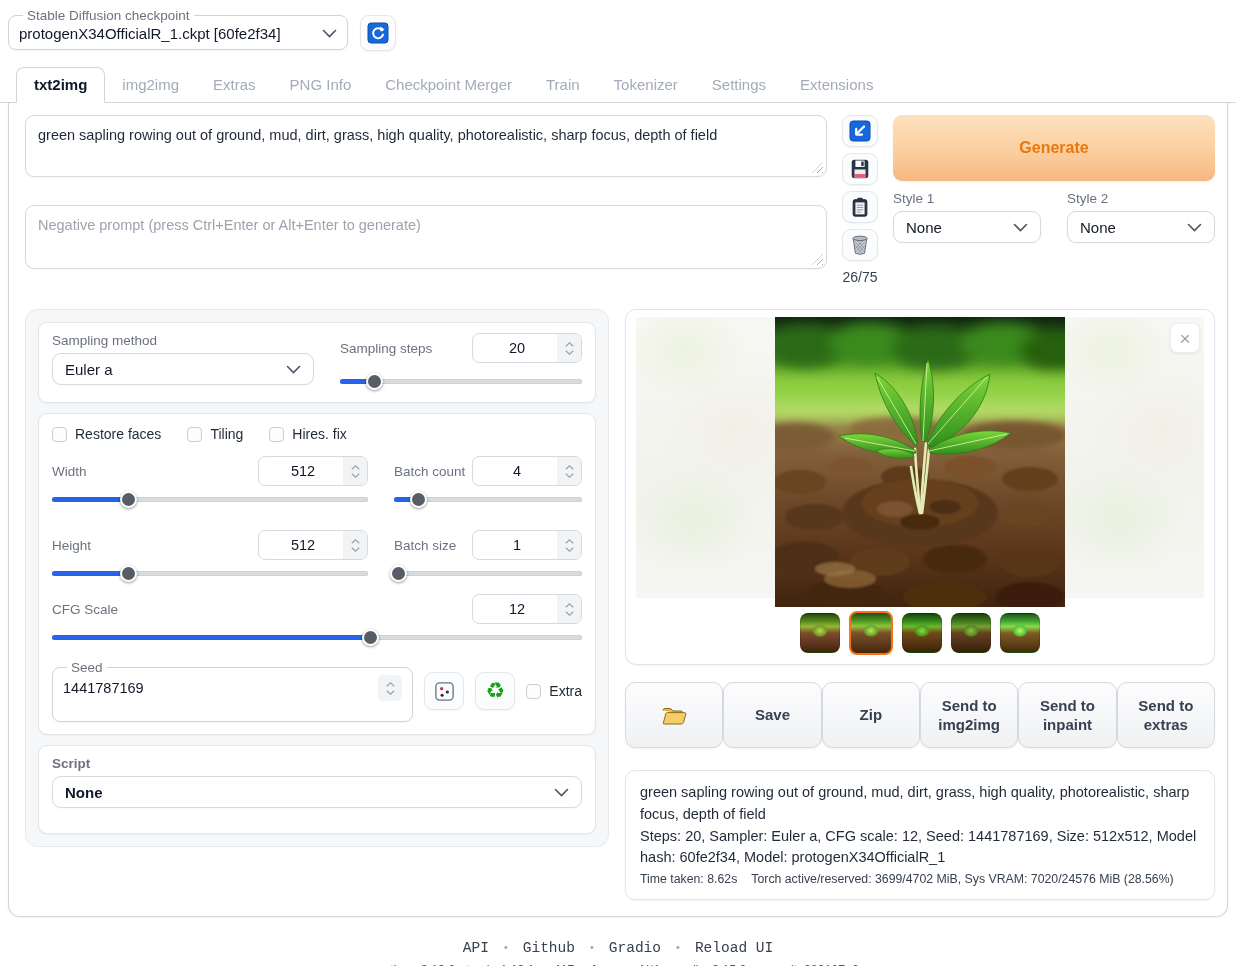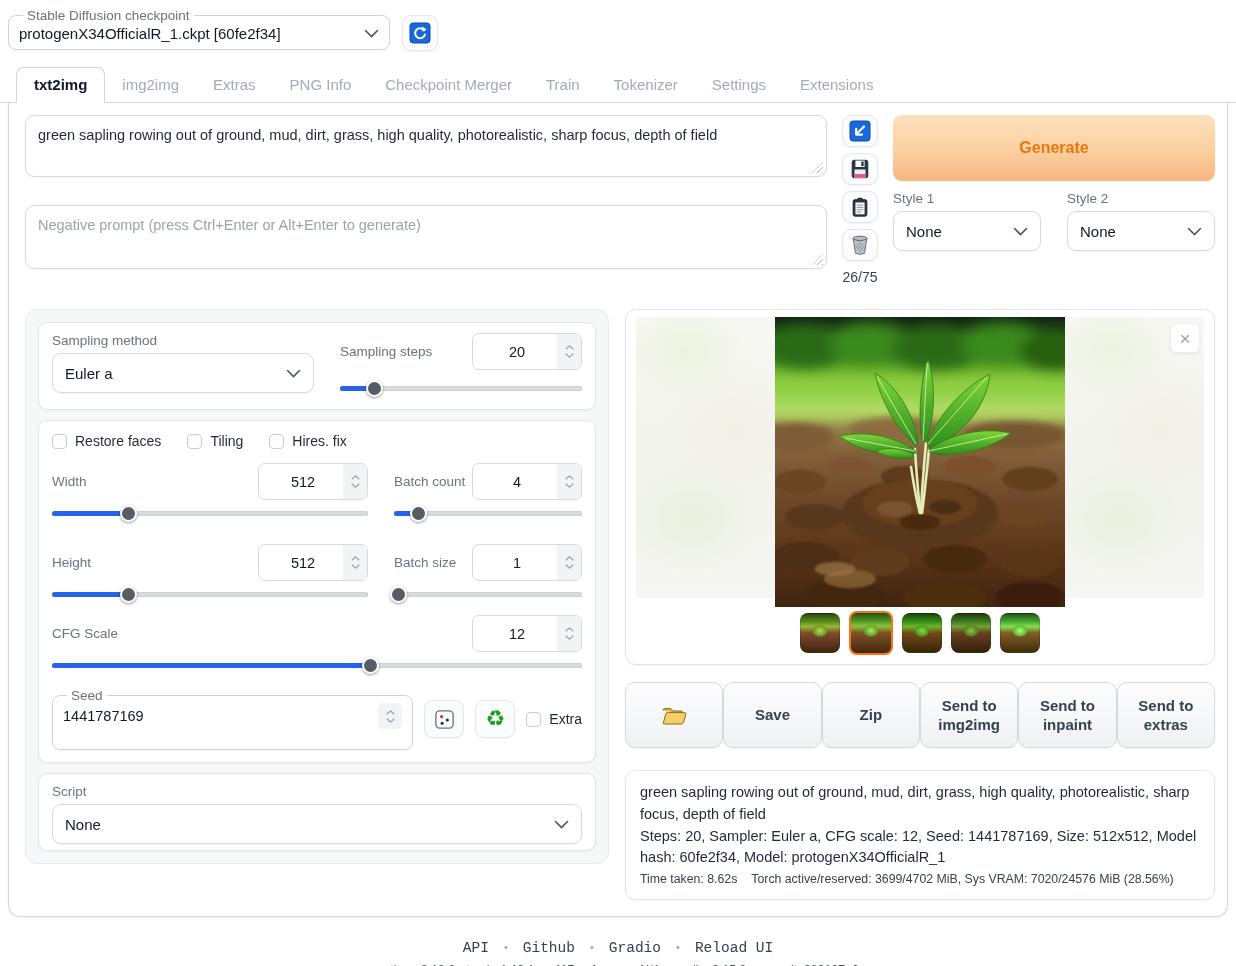--- a/index.html
+++ b/index.html
@@ -5,21 +5,21 @@
   * { margin:0; padding:0; box-sizing:border-box; }
   html,body { background:#ffffff; }
   body { font-family:"Liberation Sans", sans-serif; color:#1f2937; }
   #page { position:relative; width:1236px; height:966px; background:#fff; overflow:hidden; }
 
   
   .topbar { display:flex; align-items:flex-start; gap:12px; padding:8px 8px 0 8px; }
   fieldset.fs { border:1px solid #cfd3d9; border-radius:8px; background:#fff; padding:2px 10px 7px 10px; box-shadow:0 1px 2px rgba(0,0,0,.04); }
   fieldset.fs legend { font-size:13.5px; color:#6b7280; padding:0 4px; margin-left:4px; }
   .fsrow { display:flex; align-items:center; justify-content:space-between; }
-  .ckpt-select { width:382px; }
+  .ckpt-select { width:340px; }
   .selval { font-size:15px; color:#111827; white-space:nowrap; overflow:hidden; }
   .chevron { flex:0 0 auto; margin-left:10px; }
   .iconbtn { width:36px; height:36px; margin-top:7px; border:1px solid #e3e6ea; border-radius:9px; background:#fdfdfe; box-shadow:0 1px 2px rgba(0,0,0,.06); display:flex; align-items:center; justify-content:center; cursor:pointer; }
 
   
   .tabbar { display:flex; align-items:flex-end; margin-top:16px; padding:0 16px; border-bottom:1px solid #d2d6dc; }
   .tab { padding:8px 17px 9px 17px; font-size:15px; color:#a3abb8; cursor:pointer; }
   .tab.active { background:#fff; color:#0f172a; font-weight:700; border:1px solid #d2d6dc; border-bottom:1px solid #fff; border-radius:8px 8px 0 0; margin-bottom:-1px; }
 
   
@@ -35,36 +35,36 @@
 
   .toolcol { flex:0 0 38px; display:flex; flex-direction:column; align-items:center; gap:6px; }
   .toolbtn { width:36px; height:32px; border:1px solid #e3e6ea; border-radius:9px; background:#fbfcfd; box-shadow:0 1px 2px rgba(0,0,0,.05); display:flex; align-items:center; justify-content:center; cursor:pointer; }
   .tokcount { margin-top:2px; font-size:14px; color:#374151; }
 
   .gencol { flex:0 0 322px; }
   .generate { width:100%; height:66px; border:none; border-radius:9px; background:linear-gradient(180deg,#fde1bd 0%,#fbcf9f 55%,#f6b67f 100%); color:#e8770e; font-family:"Liberation Sans",sans-serif; font-size:16px; font-weight:700; cursor:pointer; box-shadow:0 1px 2px rgba(0,0,0,.06); }
   .styles { display:flex; gap:26px; margin-top:10px; }
   .stylecol { flex:1; }
   .lbl { font-size:13.5px; color:#6b7280; margin-bottom:5px; }
-  .select { display:flex; align-items:center; justify-content:space-between; height:40px; padding:0 12px; border:1px solid #d6dade; border-radius:9px; background:#fff; box-shadow:0 1px 2px rgba(0,0,0,.03); cursor:pointer; }
+  .select { display:flex; align-items:center; justify-content:space-between; height:32px; padding:0 12px; border:1px solid #d6dade; border-radius:9px; background:#fff; box-shadow:0 1px 2px rgba(0,0,0,.03); cursor:pointer; }
   .select .selval { font-size:15px; }
 
   
   .contentrow { display:flex; gap:16px; margin-top:24px; align-items:flex-start; }
   .settings { flex:0 0 584px; background:#f6f7f8; border:1px solid #e7e9ec; border-radius:12px; padding:12px; }
   .box { background:#fff; border:1px solid #e2e5e9; border-radius:9px; padding:10px 13px 12px 13px; box-shadow:0 1px 2px rgba(0,0,0,.04); }
   .box + .box { margin-top:10px; }
 
   .sampling { display:flex; gap:26px; }
   .samp-left { flex:0 0 262px; }
   .samp-left .select { margin-top:2px; }
   .samp-right { flex:1; }
   .samp-top { display:flex; align-items:center; justify-content:space-between; margin-bottom:9px; }
 
-  .numin { position:relative; display:flex; align-items:center; width:110px; height:37px; border:1px solid #d6dade; border-radius:7px; background:#fff; overflow:hidden; }
+  .numin { position:relative; display:flex; align-items:center; width:110px; height:30px; border:1px solid #d6dade; border-radius:7px; background:#fff; overflow:hidden; }
   .numval { flex:1; text-align:center; font-size:14.5px; color:#111827; padding-right:20px; }
   .stepper { position:absolute; right:0; top:0; bottom:0; width:24px; background:#f2f3f5; display:flex; flex-direction:column; align-items:center; justify-content:center; gap:3px; cursor:pointer; }
 
   .slider { position:relative; height:18px; margin-top:4px; }
   .slider .track { position:absolute; left:0; right:0; top:7px; height:4.5px; background:#d9dcdf; border-radius:3px; box-shadow:inset 0 0 0 1px #cdd1d6; }
   .slider .fill { position:absolute; left:0; top:7px; height:4.5px; background:#2563eb; border-radius:3px; }
   .slider .thumb { position:absolute; top:0.5px; width:17px; height:17px; border-radius:50%; background:#565d66; border:2px solid #fff; box-shadow:0 1px 3px rgba(0,0,0,.4); cursor:grab; }
 
   .cbrow { display:flex; align-items:center; gap:26px; margin:2px 0 14px 0; }
   .cbitem { display:flex; align-items:center; gap:8px; }
@@ -78,21 +78,21 @@
   .dimblock + .dimblock { margin-top:22px; }
   .cfgblock { margin-top:12px; }
 
   .seedrow { display:flex; align-items:center; gap:11px; margin-top:14px; }
   fieldset.fs.seed { flex:1; padding:0 10px 20px 10px; }
   .seedval { font-size:14.5px; color:#111827; }
   .seedstep { width:24px; height:26px; background:#f2f3f5; border-radius:5px; display:flex; flex-direction:column; align-items:center; justify-content:center; gap:3px; cursor:pointer; }
   .seedbtn { width:40px; height:38px; border:1px solid #e3e6ea; border-radius:9px; background:#fbfcfd; box-shadow:0 1px 2px rgba(0,0,0,.05); display:flex; align-items:center; justify-content:center; cursor:pointer; font-size:21px; }
   .recycle-glyph { color:#1aa01a; font-size:22px; line-height:1; }
 
-  .scriptbox { padding-bottom:6px; }
+  .scriptbox { padding-bottom:25px;font-weight:bold; }
   .scriptbox .select { margin-top:3px; }
 
   
   .gallerycol { flex:1; }
   .gallery { position:relative; height:356px; background:#fff; border:1px solid #e2e5e9; border-radius:11px; box-shadow:0 1px 2px rgba(0,0,0,.04); overflow:hidden; }
   .fade { position:absolute; top:7px; bottom:66px; width:142px; border-radius:4px;
     background:
       radial-gradient(90px 70px at 35% 12%, #edf2e0 0%, rgba(237,242,224,0) 70%),
       radial-gradient(110px 90px at 70% 40%, #f1f0e7 0%, rgba(241,240,231,0) 70%),
       radial-gradient(100px 80px at 40% 72%, #e9f0de 0%, rgba(233,240,222,0) 70%),

